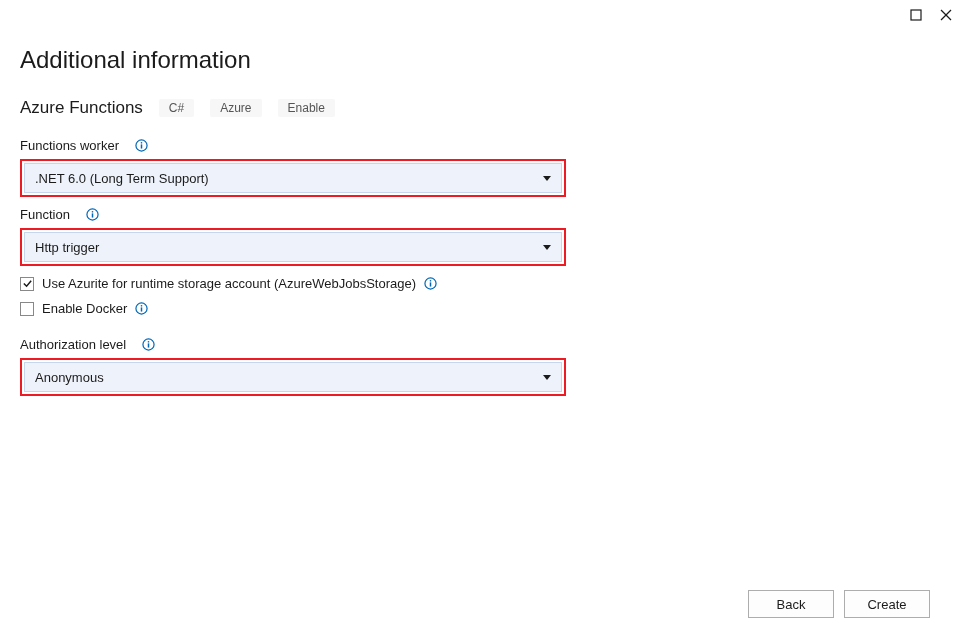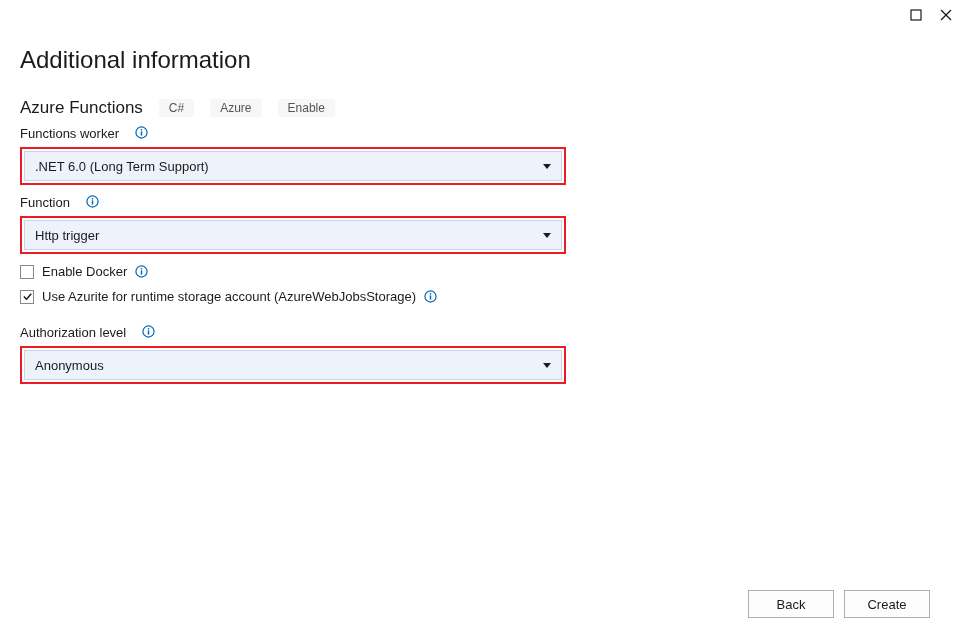--- a/index.html
+++ b/index.html
@@ -34,39 +34,39 @@
   h1 {
     font-size: 24px;
     font-weight: 400;
     margin: 6px 0 24px 0;
     color: #1b1b1b;
   }
   .subtitle-row {
     display: flex;
     align-items: center;
     gap: 16px;
-    margin-bottom: 8px;
+    margin-bottom: 20px;
   }
   .project-type {
     font-size: 17px;
     font-weight: 400;
     color: #1b1b1b;
   }
   .tag {
     font-size: 12px;
     color: #555;
     background: #f7f7f7;
     padding: 2px 10px;
     border-radius: 2px;
   }
   .field-label {
     font-size: 13px;
     color: #1b1b1b;
     display: flex;
-    align-items: flex-start;
+    align-items: center;
     gap: 16px;
     margin-bottom: 6px;
   }
   .info-icon {
     width: 13px;
     height: 13px;
     display: inline-flex;
     align-items: center;
     justify-content: center;
   }
@@ -193,40 +193,40 @@
       </span>
     </div>
     <div class="dropdown-wrap">
       <div class="dropdown">
         <span>Http trigger</span>
         <span class="caret"></span>
       </div>
     </div>
 
     <div class="check-row">
-      <span class="checkbox">
-        
-      </span>
-      <span>Enable Docker</span>
-      <span class="info-icon">
-        <svg width="13" height="13" viewBox="0 0 14 14">
-            <circle cx="7" cy="7" r="6" fill="none" stroke="#0067b8" stroke-width="1.3"></circle>
-            <circle cx="7" cy="4" r="0.9" fill="#0067b8"></circle>
-            <rect x="6.2" y="5.8" width="1.6" height="4.5" fill="#0067b8"></rect>
-          </svg>
-      </span>
-    </div>
-
-    <div class="check-row">
       <span class="checkbox checked">
         <svg width="11" height="11" viewBox="0 0 12 12">
             <polyline points="2,6 5,9 10,3" fill="none" stroke="#1b1b1b" stroke-width="1.6"></polyline>
           </svg>
       </span>
       <span>Use Azurite for runtime storage account (AzureWebJobsStorage)</span>
+      <span class="info-icon">
+        <svg width="13" height="13" viewBox="0 0 14 14">
+            <circle cx="7" cy="7" r="6" fill="none" stroke="#0067b8" stroke-width="1.3"></circle>
+            <circle cx="7" cy="4" r="0.9" fill="#0067b8"></circle>
+            <rect x="6.2" y="5.8" width="1.6" height="4.5" fill="#0067b8"></rect>
+          </svg>
+      </span>
+    </div>
+
+    <div class="check-row">
+      <span class="checkbox">
+        
+      </span>
+      <span>Enable Docker</span>
       <span class="info-icon">
         <svg width="13" height="13" viewBox="0 0 14 14">
             <circle cx="7" cy="7" r="6" fill="none" stroke="#0067b8" stroke-width="1.3"></circle>
             <circle cx="7" cy="4" r="0.9" fill="#0067b8"></circle>
             <rect x="6.2" y="5.8" width="1.6" height="4.5" fill="#0067b8"></rect>
           </svg>
       </span>
     </div>
 
     <div class="field-label" style="margin-top:21px">

